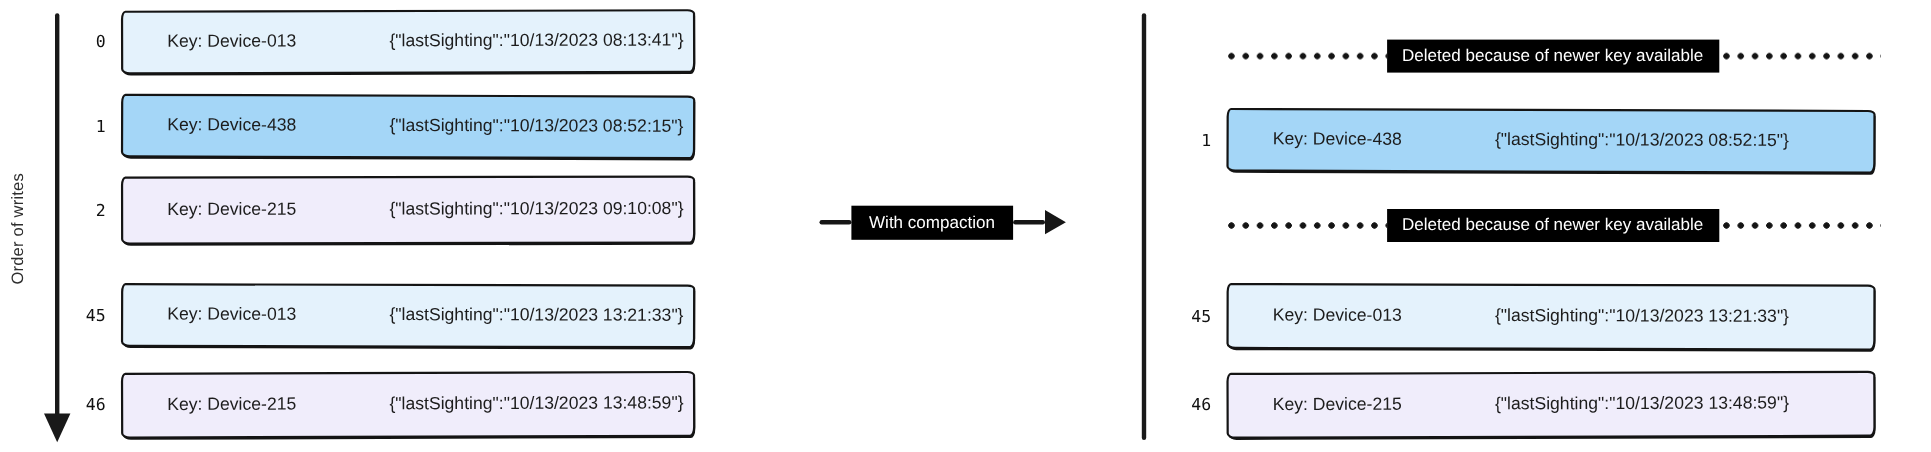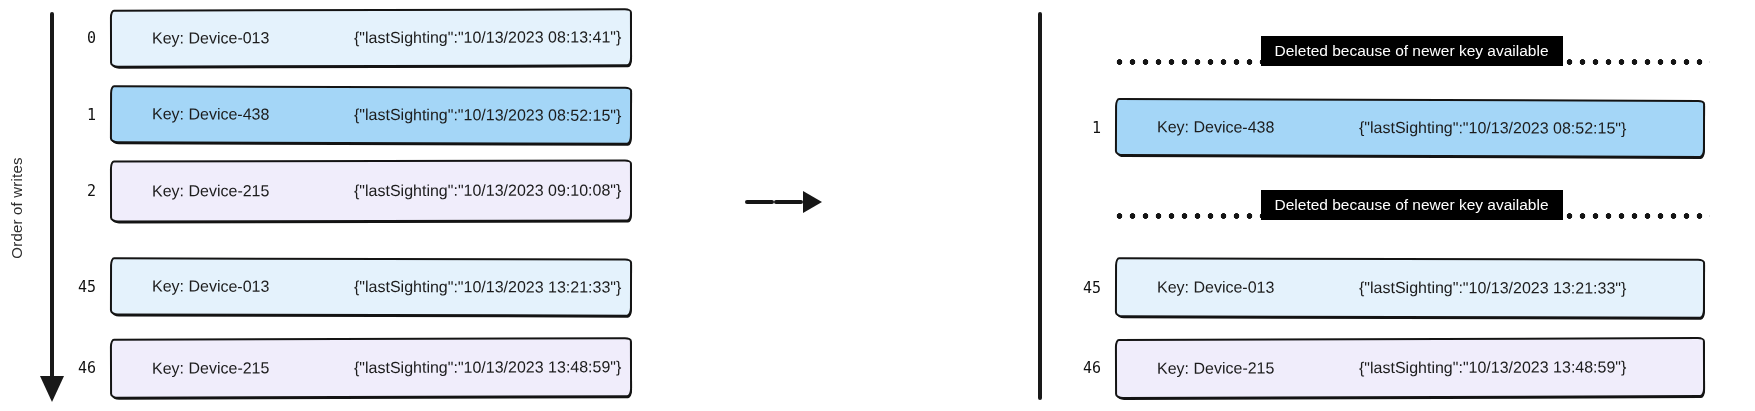--- a/index.html
+++ b/index.html
@@ -21,21 +21,21 @@
   
   .record{position:absolute;display:flex;align-items:center;}
   .rec-idx{width:34px;flex:none;text-align:right;margin-right:14px;
     font-family:"DejaVu Sans Mono",monospace;font-size:15px;color:#111;}
   .rec-box{position:relative;display:flex;align-items:center;height:100%;box-sizing:border-box;
     border:2.6px solid #141414;border-radius:4px 7px 5px 8px / 8px 4px 9px 5px;
     box-shadow:1px 2px 0 -1px #141414;}
   .rec-key{margin-left:40px;width:202px;flex:none;font-size:16px;color:#1c1c1c;white-space:nowrap;}
   .rec-val{font-size:16px;color:#1c1c1c;white-space:nowrap;}
   
-  .delrow{position:absolute;left:1113px;width:597px;display:flex;align-items:flex-end;}
+  .delrow{position:absolute;left:1113px;width:597px;display:flex;align-items:center;}
   .dots{flex:1 1 auto;height:8px;
     background-image:radial-gradient(circle,#141414 2.6px,transparent 3.1px);
     background-size:13px 8px;background-repeat:repeat-x;background-position:left center;}
   .delbadge{flex:none;background:#000;color:#fff;font-size:15.5px;height:30px;line-height:30px;
     padding:0 14px;white-space:nowrap;}
   
   .midarrow{position:absolute;left:745px;top:186px;height:32px;display:flex;align-items:center;}
   .midline{width:29px;height:3.6px;background:#161616;border-radius:2px;flex:none;}
   .midbadge{flex:none;background:#000;color:#fff;font-size:15.5px;height:31px;line-height:31px;
     padding:0 16px;white-space:nowrap;}
@@ -84,20 +84,21 @@
     <span class="rec-idx">46</span>
     <div class="rec-box" style="width: 522px; background: rgb(240, 237, 251); transform: rotate(-0.18deg);">
       <span class="rec-key">Key: Device-215</span>
       <span class="rec-val">{"lastSighting":"10/13/2023 13:48:59"}</span>
     </div>
   </div>
     </div>
 
   <div class="midarrow">
     <div class="midline"></div>
+    <div class="midbadge">With compaction</div>
     <div class="midline"></div>
     <div class="midhead"></div>
   </div>
 
   <div class="vline"></div>
 
   <div id="right-items">
       <div class="delrow" style="top: 36px; height: 30px;">
     <span class="dots"></span>
     <span class="delbadge">Deleted because of newer key available</span>

